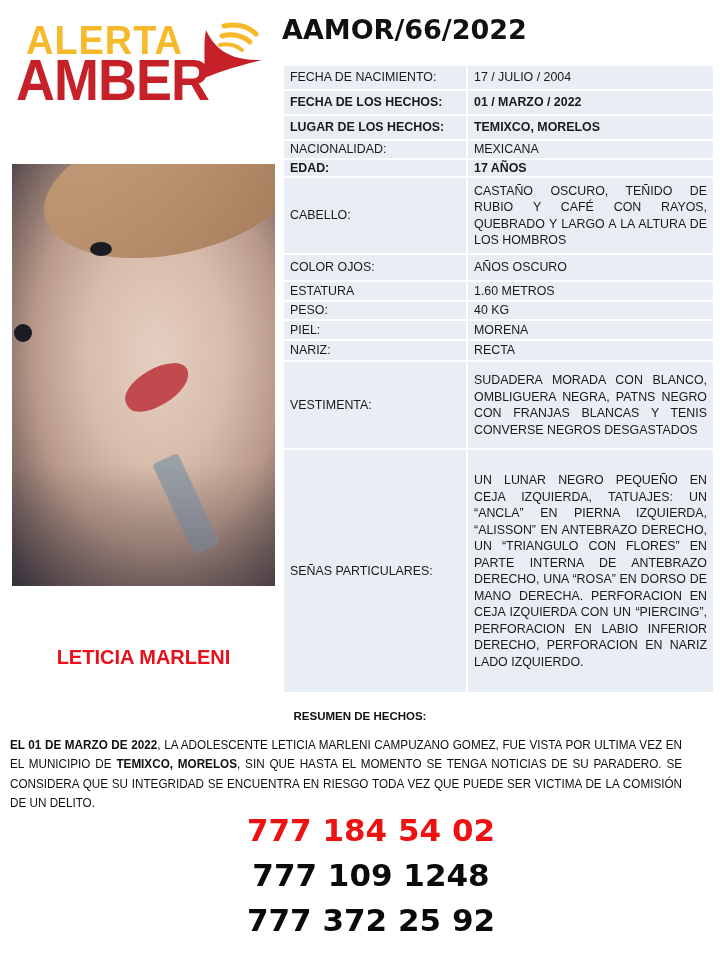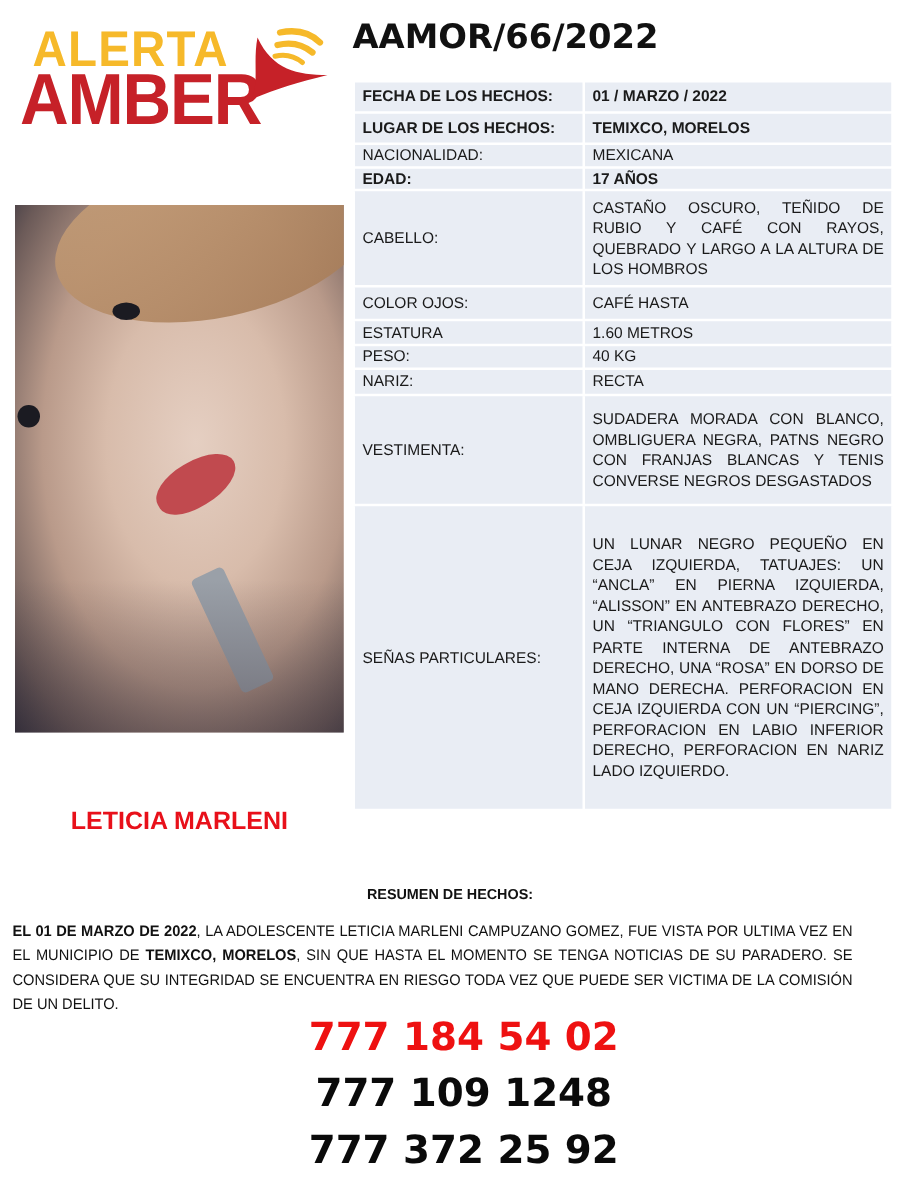--- a/index.html
+++ b/index.html
@@ -98,20 +98,24 @@
   <div class="phone"></div>
   <div class="chin-shadow"></div>
 </div>
 
 <div class="name">
   <div>LETICIA MARLENI</div>
 </div>
 
 <table class="info">
   <tbody>
+    <tr style="height:25px">
+      <td class="label">FECHA DE NACIMIENTO:</td>
+      <td class="val">17 /  JULIO  / 2004</td>
+    </tr>
     <tr class="b" style="height:25px">
       <td class="label">FECHA  DE  LOS HECHOS:</td>
       <td class="val">01 / MARZO / 2022</td>
     </tr>
     <tr class="b" style="height:25px">
       <td class="label">LUGAR  DE  LOS  HECHOS:</td>
       <td class="val">TEMIXCO, MORELOS</td>
     </tr>
     <tr style="height:18px">
       <td class="label">NACIONALIDAD:</td>
@@ -120,29 +124,33 @@
     <tr class="b" style="height:18px">
       <td class="label">EDAD:</td>
       <td class="val">17 AÑOS</td>
     </tr>
     <tr style="height:77px">
       <td class="label">CABELLO:</td>
       <td class="val">CASTAÑO OSCURO, TEÑIDO DE RUBIO Y CAFÉ CON RAYOS, QUEBRADO Y LARGO A LA ALTURA DE LOS HOMBROS</td>
     </tr>
     <tr style="height:27px">
       <td class="label">COLOR   OJOS:</td>
-      <td class="val">CAFÉ HASTA</td>
+      <td class="val">AÑOS OSCURO</td>
     </tr>
     <tr style="height:20px">
       <td class="label">ESTATURA</td>
       <td class="val">1.60 METROS</td>
     </tr>
     <tr style="height:19px">
       <td class="label">PESO:</td>
       <td class="val">40 KG</td>
+    </tr>
+    <tr style="height:20px">
+      <td class="label">PIEL:</td>
+      <td class="val">MORENA</td>
     </tr>
     <tr style="height:21px">
       <td class="label">NARIZ:</td>
       <td class="val">RECTA</td>
     </tr>
     <tr style="height:88px">
       <td class="label">VESTIMENTA:</td>
       <td class="val">SUDADERA MORADA CON BLANCO, OMBLIGUERA NEGRA, PATNS NEGRO CON FRANJAS BLANCAS Y TENIS CONVERSE NEGROS DESGASTADOS</td>
     </tr>
     <tr style="height:244px">

